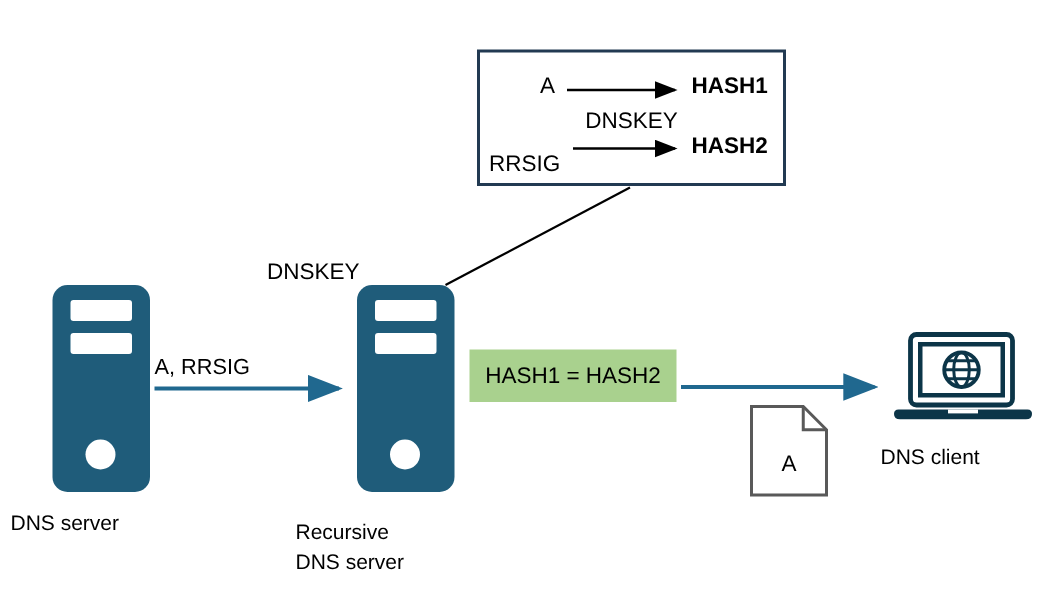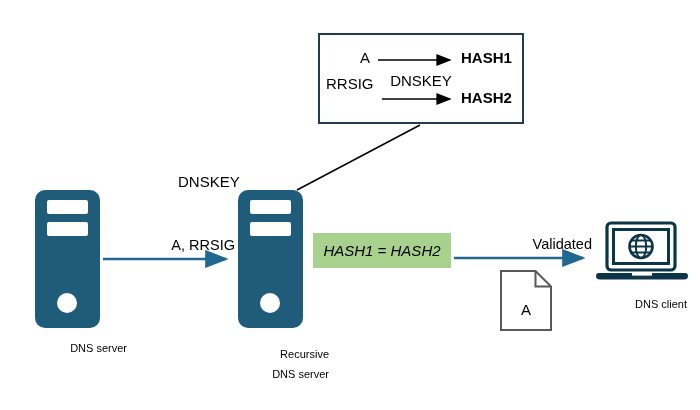--- a/index.html
+++ b/index.html
@@ -20,44 +20,44 @@
   .abs{position:absolute;}
   
   .hash-box{
     left:318px;top:33px;width:206px;height:91px;
     border:2px solid var(--box-border);background:#ffffff;
   }
   .hash-box span{position:absolute;font-size:15px;white-space:nowrap;}
   .hb-a{left:40px;top:14px;}
   .hb-hash1{left:141px;top:14px;font-weight:bold;}
   .hb-dnskey{left:0;top:37px;width:100%;text-align:center;}
-  .hb-rrsig{left:6px;top:40px;}
+  .hb-rrsig{left:6px;top:66px;}
   .hb-hash2{left:141px;top:54px;font-weight:bold;}
   
   .server{
     width:65px;height:138px;background:var(--server-teal);border-radius:10px;
   }
   .server .bar{
     position:absolute;left:12px;width:41px;height:14px;background:#ffffff;border-radius:2px;
   }
   .server .bar1{top:10px;}
   .server .bar2{top:32px;}
   .server .dot{
     position:absolute;left:22px;top:103px;width:20px;height:20px;background:#ffffff;border-radius:50%;
   }
   
   .caption{
-    font-size:11px;line-height:20px;text-align:right;white-space:nowrap;
+    font-size:14px;line-height:20px;text-align:left;white-space:nowrap;
   }
-  .flowlabel{font-size:14.5px;text-align:right;white-space:nowrap;}
+  .flowlabel{font-size:14.5px;text-align:left;white-space:nowrap;}
   .dnskey-label{font-size:15px;white-space:nowrap;}
   
   .green-box{
     left:313px;top:233px;width:138px;height:35px;background:var(--highlight-green);
-    display:flex;align-items:center;justify-content:center;font-size:15px;font-style:italic;
+    display:flex;align-items:center;justify-content:center;font-size:15px;
   }
   svg{display:block;overflow:visible;}
 </style>
 </head>
 <body>
 
 <div class="canvas">
 
   <div class="abs hash-box">
     <span class="hb-a">A</span>
@@ -106,28 +106,27 @@
     <line x1="0" y1="8" x2="123" y2="8" stroke="#20688f" stroke-width="2.6" marker-end="url(#at1)"></line>
   </svg>
 
   <div class="abs dnskey-label" style="left:178px;top:173px;">DNSKEY</div>
 
   <div class="abs server" style="left:238px;top:190px;">
     <div class="bar bar1"></div>
     <div class="bar bar2"></div>
     <div class="dot"></div>
   </div>
-  <div class="abs caption" style="left:209px;top:344px;width:120px;">
+  <div class="abs caption" style="left:197px;top:344px;width:120px;">
     <div>Recursive</div>
     <div>DNS server</div>
   </div>
 
   <div class="abs green-box">HASH1 = HASH2</div>
 
-  <div class="abs flowlabel" style="left:454px;top:236px;width:138px;">Validated</div>
   <svg class="abs" style="left:454px;top:250px;" width="140" height="16">
     <defs>
       <marker id="at2" markerWidth="9" markerHeight="8" refX="8" refY="3.5" orient="auto">
         <path d="M0,0 L9,3.5 L0,7 Z" fill="#20688f"></path>
       </marker>
     </defs>
     <line x1="0" y1="8" x2="129" y2="8" stroke="#20688f" stroke-width="2.6" marker-end="url(#at2)"></line>
   </svg>
 
   <div class="abs" style="left:500px;top:270px;width:52px;height:61px;">

